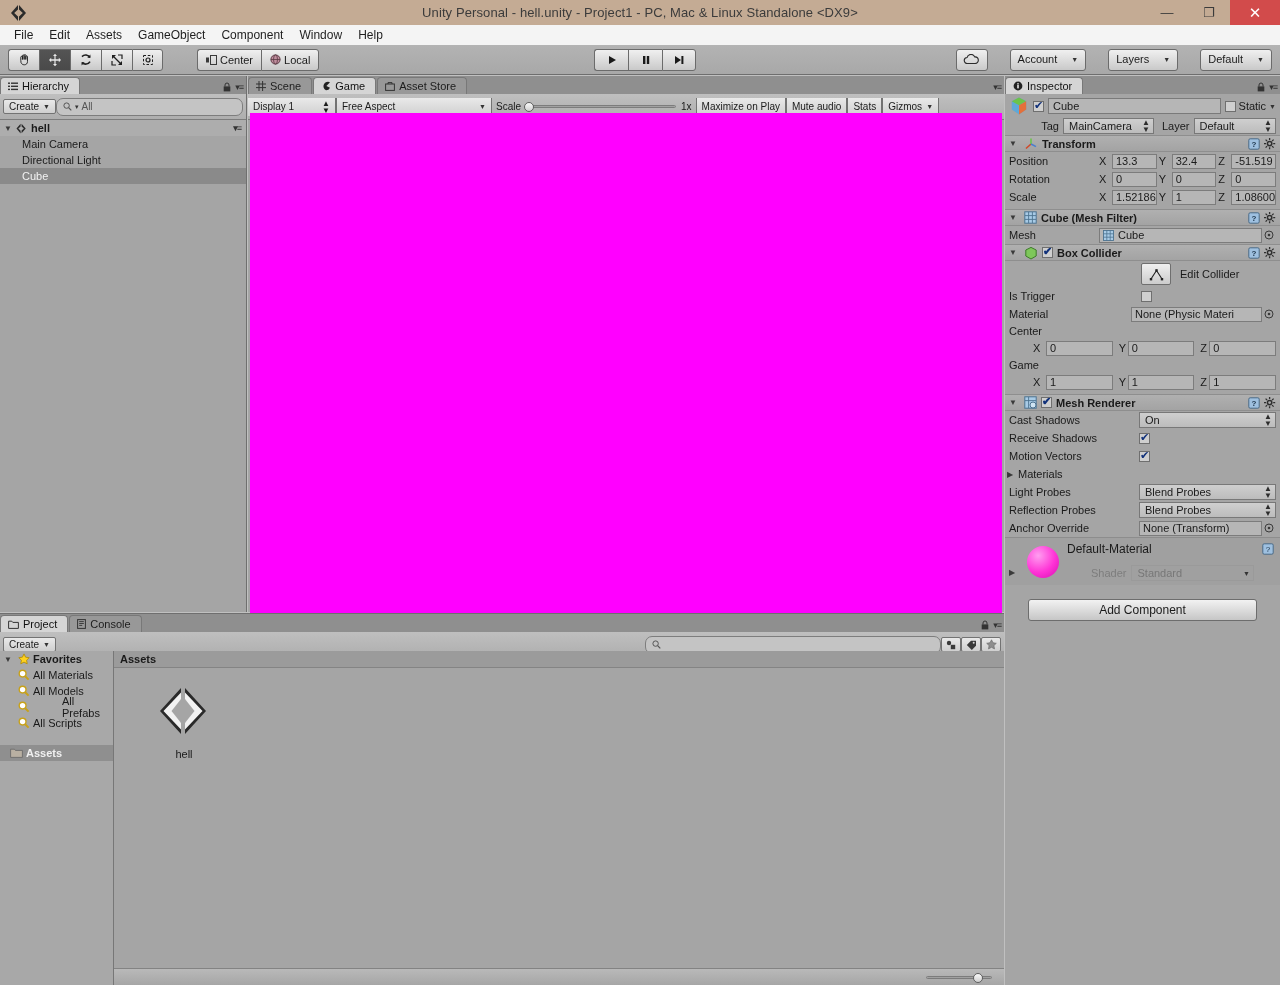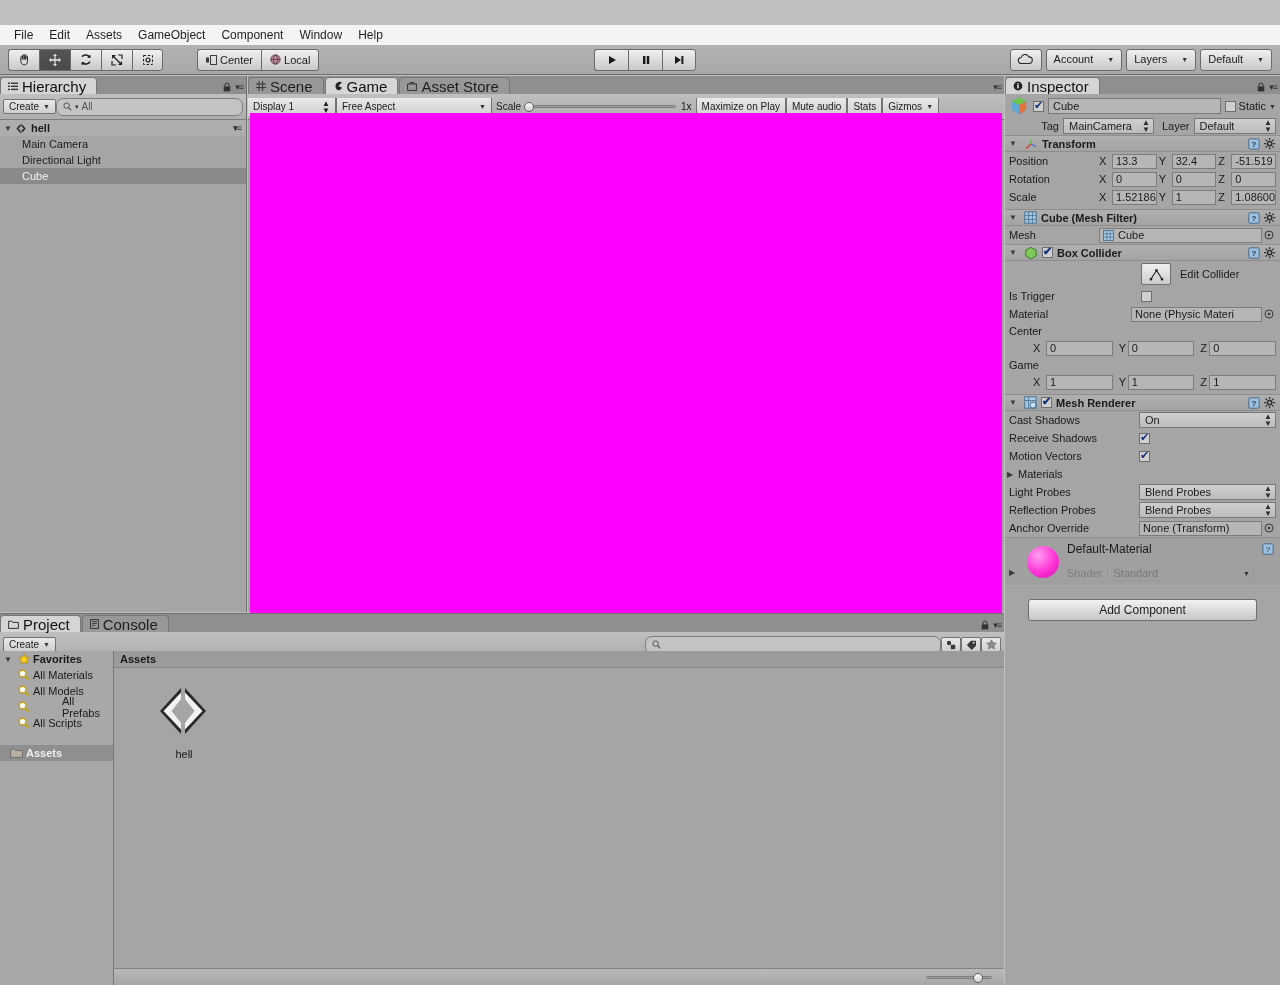--- a/index.html
+++ b/index.html
@@ -53,36 +53,36 @@
   .btngroup .tbtn:first-child { border-radius:3px 0 0 3px; }
   .btngroup .tbtn:last-child { border-right-width:1px; border-radius:0 3px 3px 0; }
   .tbtn.sel { background:linear-gradient(#545454,#4a4a4a); color:#e8e8e8; }
 
   .pivotgroup { margin-left:34px; }
   .pivotgroup .tbtn { min-width:0; padding:0 8px; }
 
   .playgroup { position:absolute; left:586px; }
   .playgroup .tbtn { min-width:34px; }
 
-  .rightgroup { position:absolute; right:8px; display:flex; align-items:center; gap:4px; }
+  .rightgroup { position:absolute; right:8px; display:flex; align-items:center; gap:22px; }
   .cloudbtn { width:32px; height:22px; background:linear-gradient(#f0f0f0,#c9c9c9); border:1px solid #6b6b6b; border-radius:3px; display:flex; align-items:center; justify-content:center; }
   .popbtn {
     height:22px; background:linear-gradient(#f0f0f0,#c9c9c9);
     border:1px solid #6b6b6b; border-radius:3px;
     display:flex; align-items:center; padding:0 7px; font-size:11px; gap:14px;
   }
   .popbtn .cap { position:relative; top:-1px; }
   .caret { font-size:7px; color:#333; }
 
   
   .panel { position:absolute; background:#a5a5a5; }
   .tabbar { height:18px; display:flex; align-items:flex-end; background:#8f8f8f; position:relative; }
   .tab {
     height:17px; padding:0 10px 0 7px; display:flex; align-items:center; gap:4px;
-    background:#989898; font-size:15px; color:#1d1d1d;
+    background:#989898; font-size:11px; color:#1d1d1d;
     border-radius:4px 4px 0 0; border:1px solid #787878; border-bottom:none;
     margin-right:1px;
   }
   .tab.active { background:#d5d5d5; color:#111; }
   .tabright { position:absolute; right:3px; bottom:2px; display:flex; gap:4px; align-items:center; }
 
   .subbar { height:26px; background:linear-gradient(#bfbfbf,#aeaeae); border-bottom:1px solid #7c7c7c; display:flex; align-items:center; padding:0 3px; gap:0; }
   .mini {
     height:15px; padding:0 5px; font-size:10px;
     background:linear-gradient(#e9e9e9,#cfcfcf); border:1px solid #737373; border-radius:2px;
@@ -152,20 +152,33 @@
 
   .icon { display:inline-flex; align-items:center; justify-content:center; }
   .lockicon { width:9px; height:10px; }
   .hamb { font-size:9px; color:#333; letter-spacing:-1px; }
 </style>
 </head>
 <body>
 
 <div class="app">
 
+  <div class="titlebar">
+    <div class="logo">
+      <svg width="20" height="18" viewBox="0 0 20 18">
+          <path d="M3 9 L10 1 L10 5.5 L6.2 9 L10 12.5 L10 17 Z M11 1 L18 9 L11 17 L11 12.5 L14.8 9 L11 5.5 Z" fill="#2b2b2b"></path>
+        </svg>
+    </div>
+    <div class="title">Unity Personal - hell.unity - Project1 - PC, Mac &amp; Linux Standalone &lt;DX9&gt;</div>
+    <div class="wbtns">
+      <div class="wbtn">—</div>
+      <div class="wbtn">❐</div>
+      <div class="wbtn close">✕</div>
+    </div>
+  </div>
 
   <div class="menubar">
     <div class="menuitem">File</div>
     <div class="menuitem">Edit</div>
     <div class="menuitem">Assets</div>
     <div class="menuitem">GameObject</div>
     <div class="menuitem">Component</div>
     <div class="menuitem">Window</div>
     <div class="menuitem">Help</div>
   </div>
@@ -903,21 +916,21 @@
             </svg>
         </span>
       </div>
 
       <div class="matprev">
         <span class="foldarrow" style="position:absolute;left:4px;bottom:8px;font-size:8px;">▶</span>
         <span class="sphere" style="margin-left:16px;"></span>
         <span style="display:flex;flex-direction:column;gap:9px;flex:1;">
           <span style="font-size:12px;">Default-Material</span>
           <span style="display:flex;align-items:center;gap:5px;">
-            <span style="color:#7d7d7d;">Shader</span>
+            <span style="color:#7d7d7d;margin-left:24px;">Shader</span>
             <span class="dropdown" style="flex:1;background:#a0a0a0;border:1px solid #9a9a9a;color:#777;">
               <span>Standard</span>
               <span class="caret">▼</span>
             </span>
           </span>
         </span>
         <span class="icon" style="align-self:flex-start;margin-top:5px;">
           <svg width="12" height="12" viewBox="0 0 12 12">
               <rect x="0.8" y="0.8" width="10.4" height="10.4" rx="1.4" fill="#9ec0e0" stroke="#4a6a86" stroke-width="1"></rect>
               <text x="6" y="9" font-size="8" text-anchor="middle" fill="#20384e" font-family="sans-serif">?</text>

